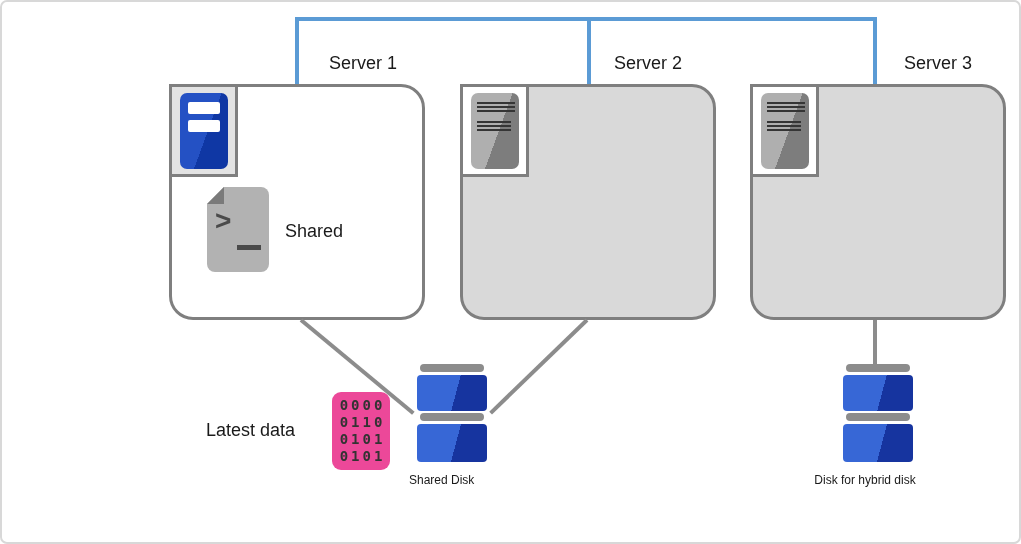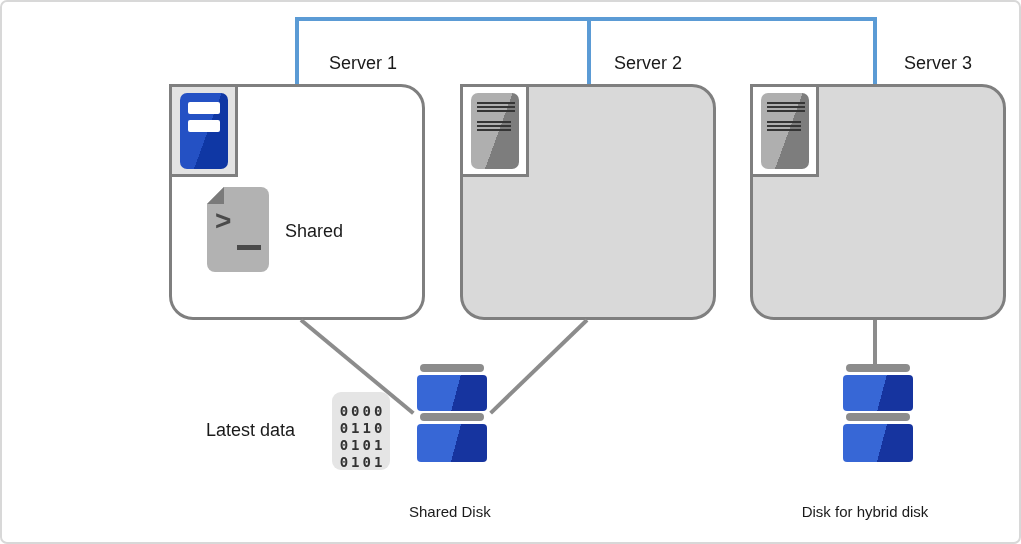--- a/index.html
+++ b/index.html
@@ -57,28 +57,28 @@
   .diag{height:4px;transform-origin:0 50%;}
   
   .disk{width:70px;height:98px;}
   .disk .cap{position:absolute;left:3px;width:64px;height:8px;border-radius:4px;background:var(--connector-gray);}
   .disk .cap.c1{top:0;} .disk .cap.c2{top:49px;}
   .disk .platter{position:absolute;left:0;width:70px;border-radius:4px;
     background:linear-gradient(105deg,var(--disk-blue-light) 55%,var(--disk-blue-dark) 55%);}
   .disk .platter.p1{top:11px;height:36px;} .disk .platter.p2{top:60px;height:38px;}
   
   .binary{
-    width:58px;height:78px;border-radius:9px;background:#e5e5e5;
-    box-sizing:border-box;padding-top:11px;text-align:center;
+    width:58px;height:78px;border-radius:9px;background:#ec4899;
+    box-sizing:border-box;padding-top:5px;text-align:center;
   }
   .binary div{
     font-family:"DejaVu Sans Mono",monospace;font-weight:bold;font-size:14px;
     line-height:17px;letter-spacing:3px;text-indent:3px;color:#333;
   }
-  .caption{font-size:15px;white-space:nowrap;margin-top:30px;}
+  .caption{font-size:12px;white-space:nowrap;}
   .center{text-align:center;}
 </style>
 </head>
 <body>
 
 <div class="stage">
 
   <div class="abs bus bus-h"></div>
   <div class="abs bus bus-v" style="left:293px;"></div>
   <div class="abs bus bus-v" style="left:585px;"></div>

